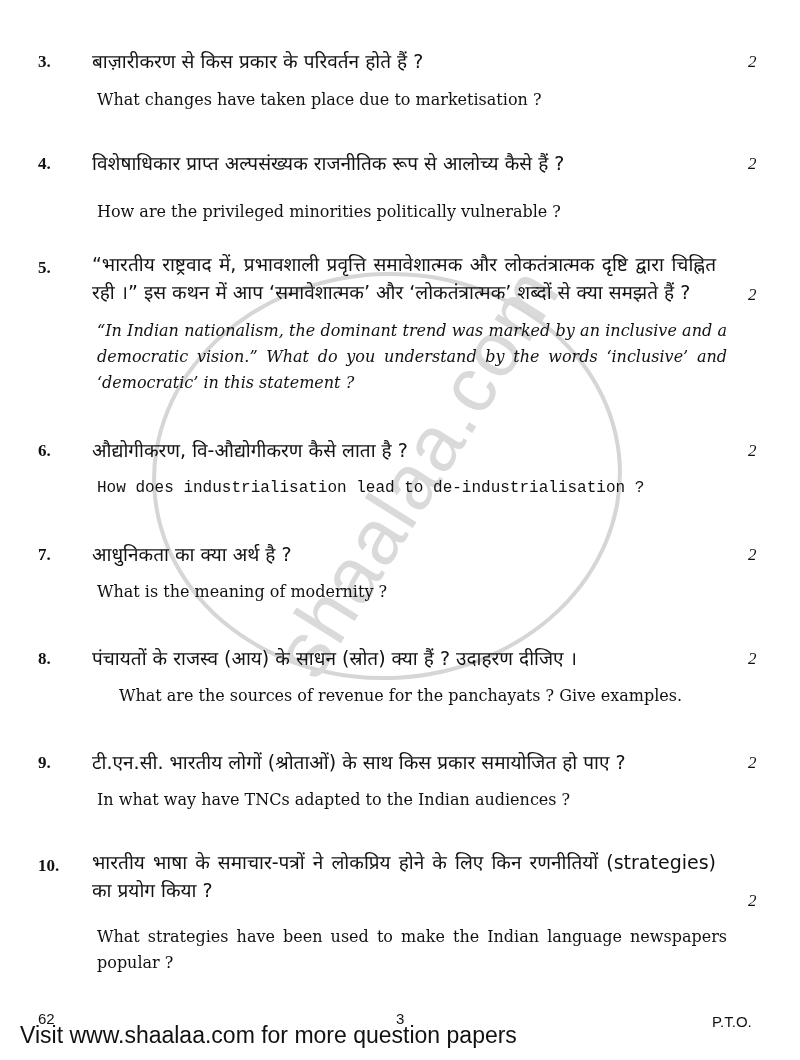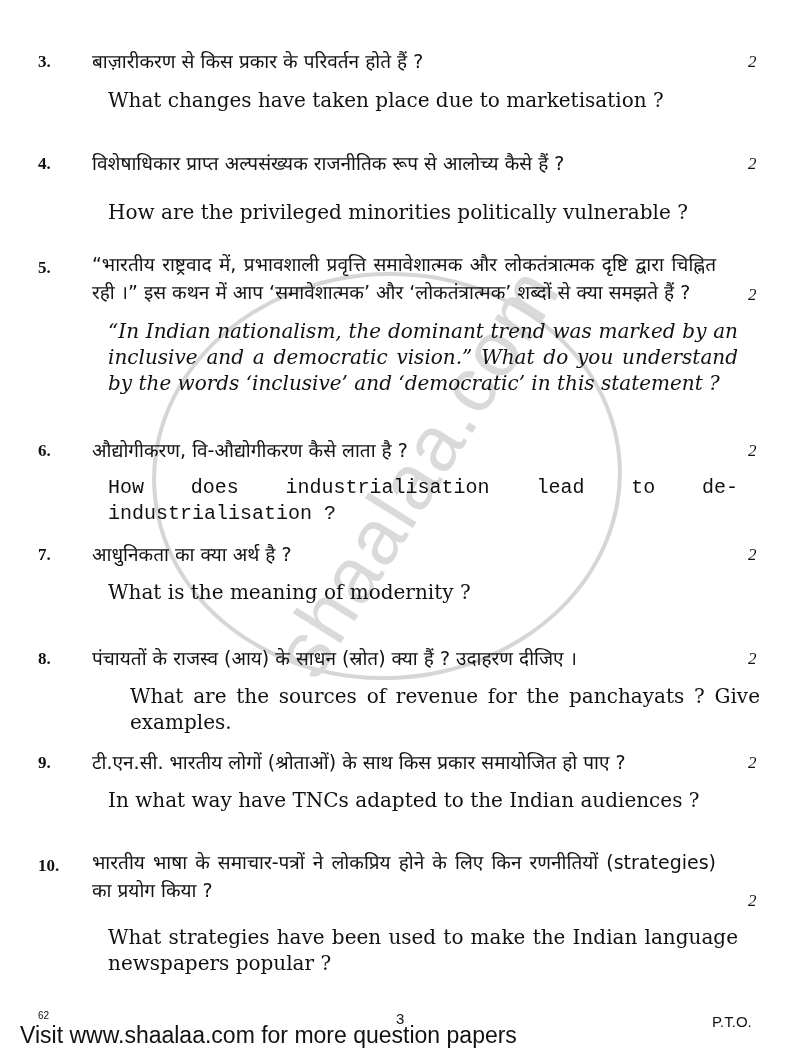--- a/index.html
+++ b/index.html
@@ -30,22 +30,22 @@
     .marks {
       position: absolute; left: 748px; font-style: italic;
       font-family: "Liberation Serif", serif; font-size: 17px;
     }
     .hi {
       position: absolute; left: 92px; width: 630px;
       font-family: "DejaVu Sans", sans-serif; font-size: 19px; line-height: 28px;
       text-align: justify;
     }
     .en {
-      position: absolute; left: 108px; width: 630px;
-      font-family: "DejaVu Serif", "Liberation Serif", serif; font-size: 20px; line-height: 26px;
+      position: absolute; left: 97px; width: 630px;
+      font-family: "DejaVu Serif", "Liberation Serif", serif; font-size: 16px; line-height: 26px;
       text-align: justify; text-align-last: left;
     }
     .footer {
       position: absolute; font-family: "Liberation Sans", sans-serif; font-size: 16px; color: #111;
     }
   </style>
 </head>
 <body>
 
 <div class="watermark"></div>
@@ -100,16 +100,16 @@
   <div class="en" style="top:787px;">In what way have TNCs adapted to the Indian audiences ?</div>
 </div>
 
 <div class="q">
   <span class="qnum" style="top:856px;">10.</span>
   <div class="hi" style="top:848px; width:624px;">भारतीय भाषा के समाचार-पत्रों ने लोकप्रिय होने के लिए किन रणनीतियों (strategies) का प्रयोग किया ?</div>
   <span class="marks" style="top:891px;">2</span>
   <div class="en" style="top:924px;">What strategies have been used to make the Indian language newspapers popular ?</div>
 </div>
 
-<span class="footer" style="left:38px; top:1010px; font-size:10px;">62</span>
+<span class="footer" style="left:38px; top:1010px; font-size:15px;">62</span>
 <span class="footer" style="left:396px; top:1010px; font-size:15px;">3</span>
 <span class="footer" style="left:712px; top:1013px; font-size:15px;">P.T.O.</span>
 <span class="footer" style="left:20px; top:1022px; font-size:23px;">Visit www.shaalaa.com for more question papers</span>
 
 </body></html>

